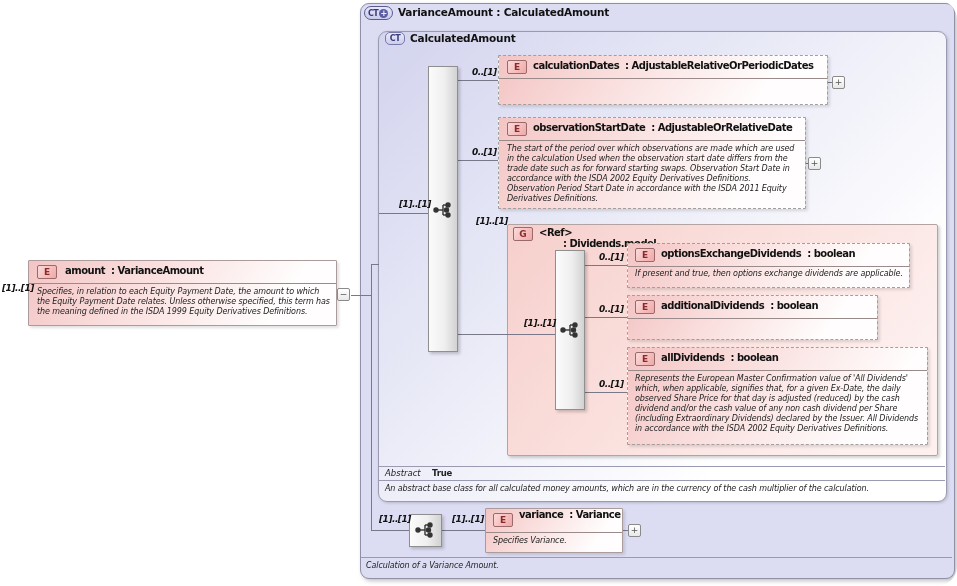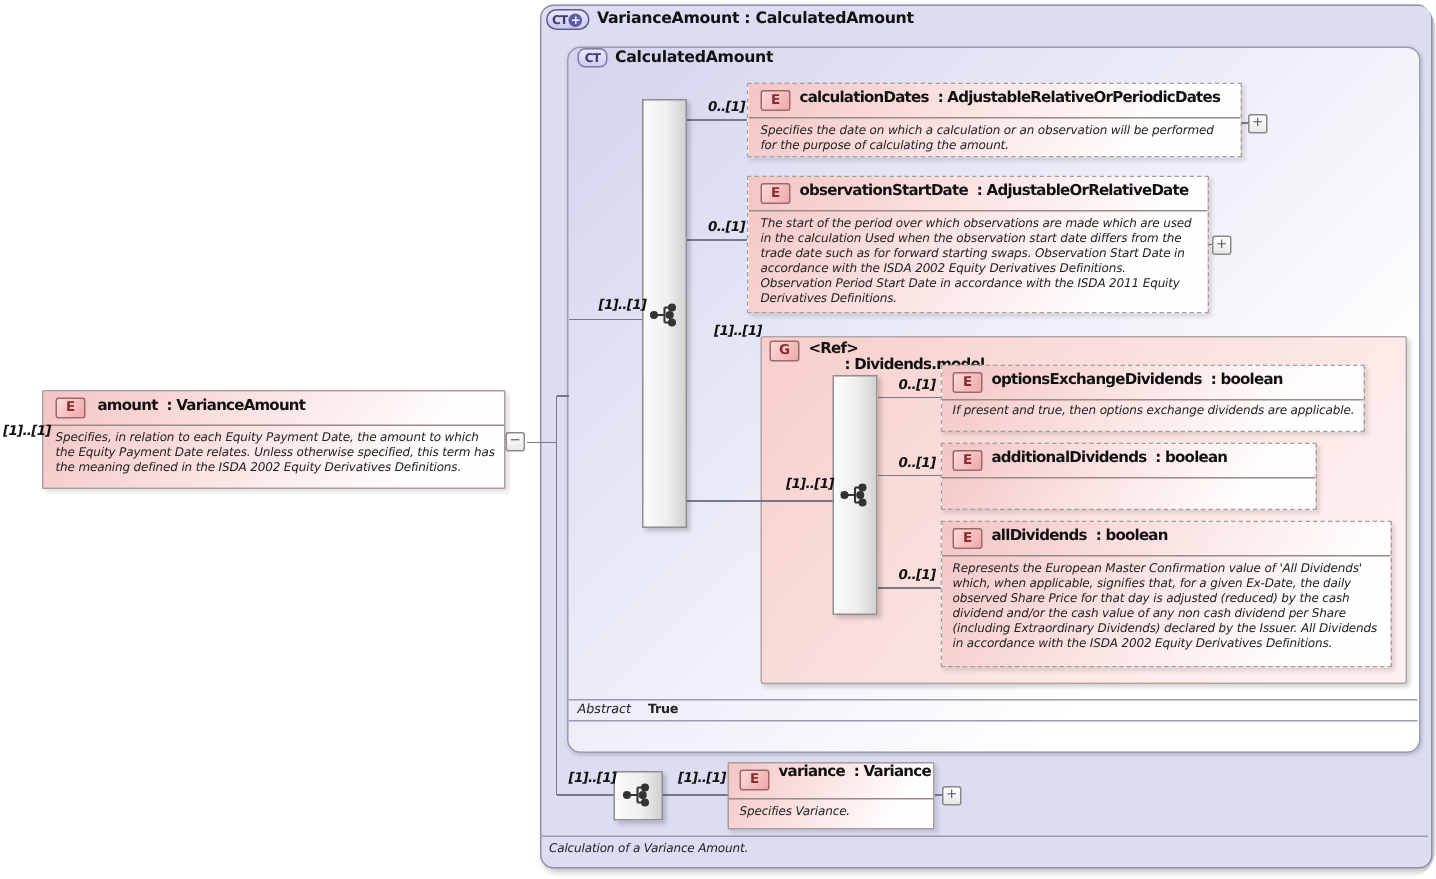--- a/index.html
+++ b/index.html
@@ -122,39 +122,38 @@
 
   <div class="abs node" style="left:28px;top:260px;width:309px;height:66px;">
     <div class="eicon" style="left:8px;top:4px;">
         <span>E</span>
       </div>
     <div class="title-row" style="left:36px;top:4px;">
       <span>amount</span>
       <span class="type">: VarianceAmount</span>
     </div>
     <div class="divider" style="top:22px;"></div>
-    <div class="desc" style="left:8px;top:26px;width:296px;">Specifies, in relation to each Equity Payment Date, the amount to which the Equity Payment Date relates. Unless otherwise specified, this term has the meaning defined in the ISDA 2002 Equity Derivatives Definitions.</div>
+    <div class="desc" style="left:8px;top:26px;width:296px;">Specifies, in relation to each Equity Payment Date, the amount to which the Equity Payment Date relates. Unless otherwise specified, this term has the meaning defined in the ISDA 1999 Equity Derivatives Definitions.</div>
   </div>
   <div class="card" style="left:2px;top:283px;">[1]..[1]</div>
   <div class="abs pmbox" style="left:337px;top:288px;">
       <span>−</span>
     </div>
 
   <div class="card" style="left:399px;top:199px;">[1]..[1]</div>
 
   <div class="abs node dashed" style="left:498px;top:55px;width:330px;height:50px;">
     <div class="eicon" style="left:8px;top:4px;">
         <span>E</span>
       </div>
     <div class="title-row" style="left:34px;top:4px;">
       <span>calculationDates</span>
       <span class="type">: AdjustableRelativeOrPeriodicDates</span>
     </div>
     <div class="divider" style="top:22px;"></div>
-    <div class="desc" style="left:8px;top:26px;width:314px;">Specifies the date on which a calculation or an observation will be performed for the purpose of calculating the amount.</div>
   </div>
   <div class="card" style="left:472px;top:67px;">0..[1]</div>
   <div class="abs pmbox" style="left:832px;top:76px;">
       <span>+</span>
     </div>
 
   <div class="abs node dashed" style="left:498px;top:117px;width:308px;height:92px;">
     <div class="eicon" style="left:8px;top:4px;">
         <span>E</span>
       </div>
@@ -216,20 +215,21 @@
     </div>
     <div class="divider" style="top:22px;"></div>
     <div class="desc" style="left:7px;top:26px;width:286px;">Represents the European Master Confirmation value of 'All Dividends' which, when applicable, signifies that, for a given Ex-Date, the daily observed Share Price for that day is adjusted (reduced) by the cash dividend and/or the cash value of any non cash dividend per Share (including Extraordinary Dividends) declared by the Issuer. All Dividends in accordance with the ISDA 2002 Equity Derivatives Definitions.</div>
   </div>
   <div class="card" style="left:599px;top:379px;">0..[1]</div>
 
   <div class="abs hline" style="left:379px;top:466px;width:566px;"></div>
   <div class="abs meta-label" style="left:385px;top:468px;">Abstract</div>
   <div class="abs meta-value" style="left:432px;top:468px;">True</div>
   <div class="abs hline" style="left:379px;top:480px;width:566px;"></div>
+  <div class="abs footer-doc" style="left:385px;top:484px;width:556px;">An abstract base class for all calculated money amounts, which are in the currency of the cash multiplier of the calculation.</div>
 
   <div class="card" style="left:379px;top:514px;">[1]..[1]</div>
   <div class="card" style="left:452px;top:514px;">[1]..[1]</div>
   <div class="abs node" style="left:485px;top:508px;width:138px;height:45px;">
     <div class="eicon" style="left:7px;top:4px;">
         <span>E</span>
       </div>
     <div class="title-row" style="left:33px;top:0;align-items:flex-end;">
       <span>variance</span>
       <span class="type">: Variance</span>

